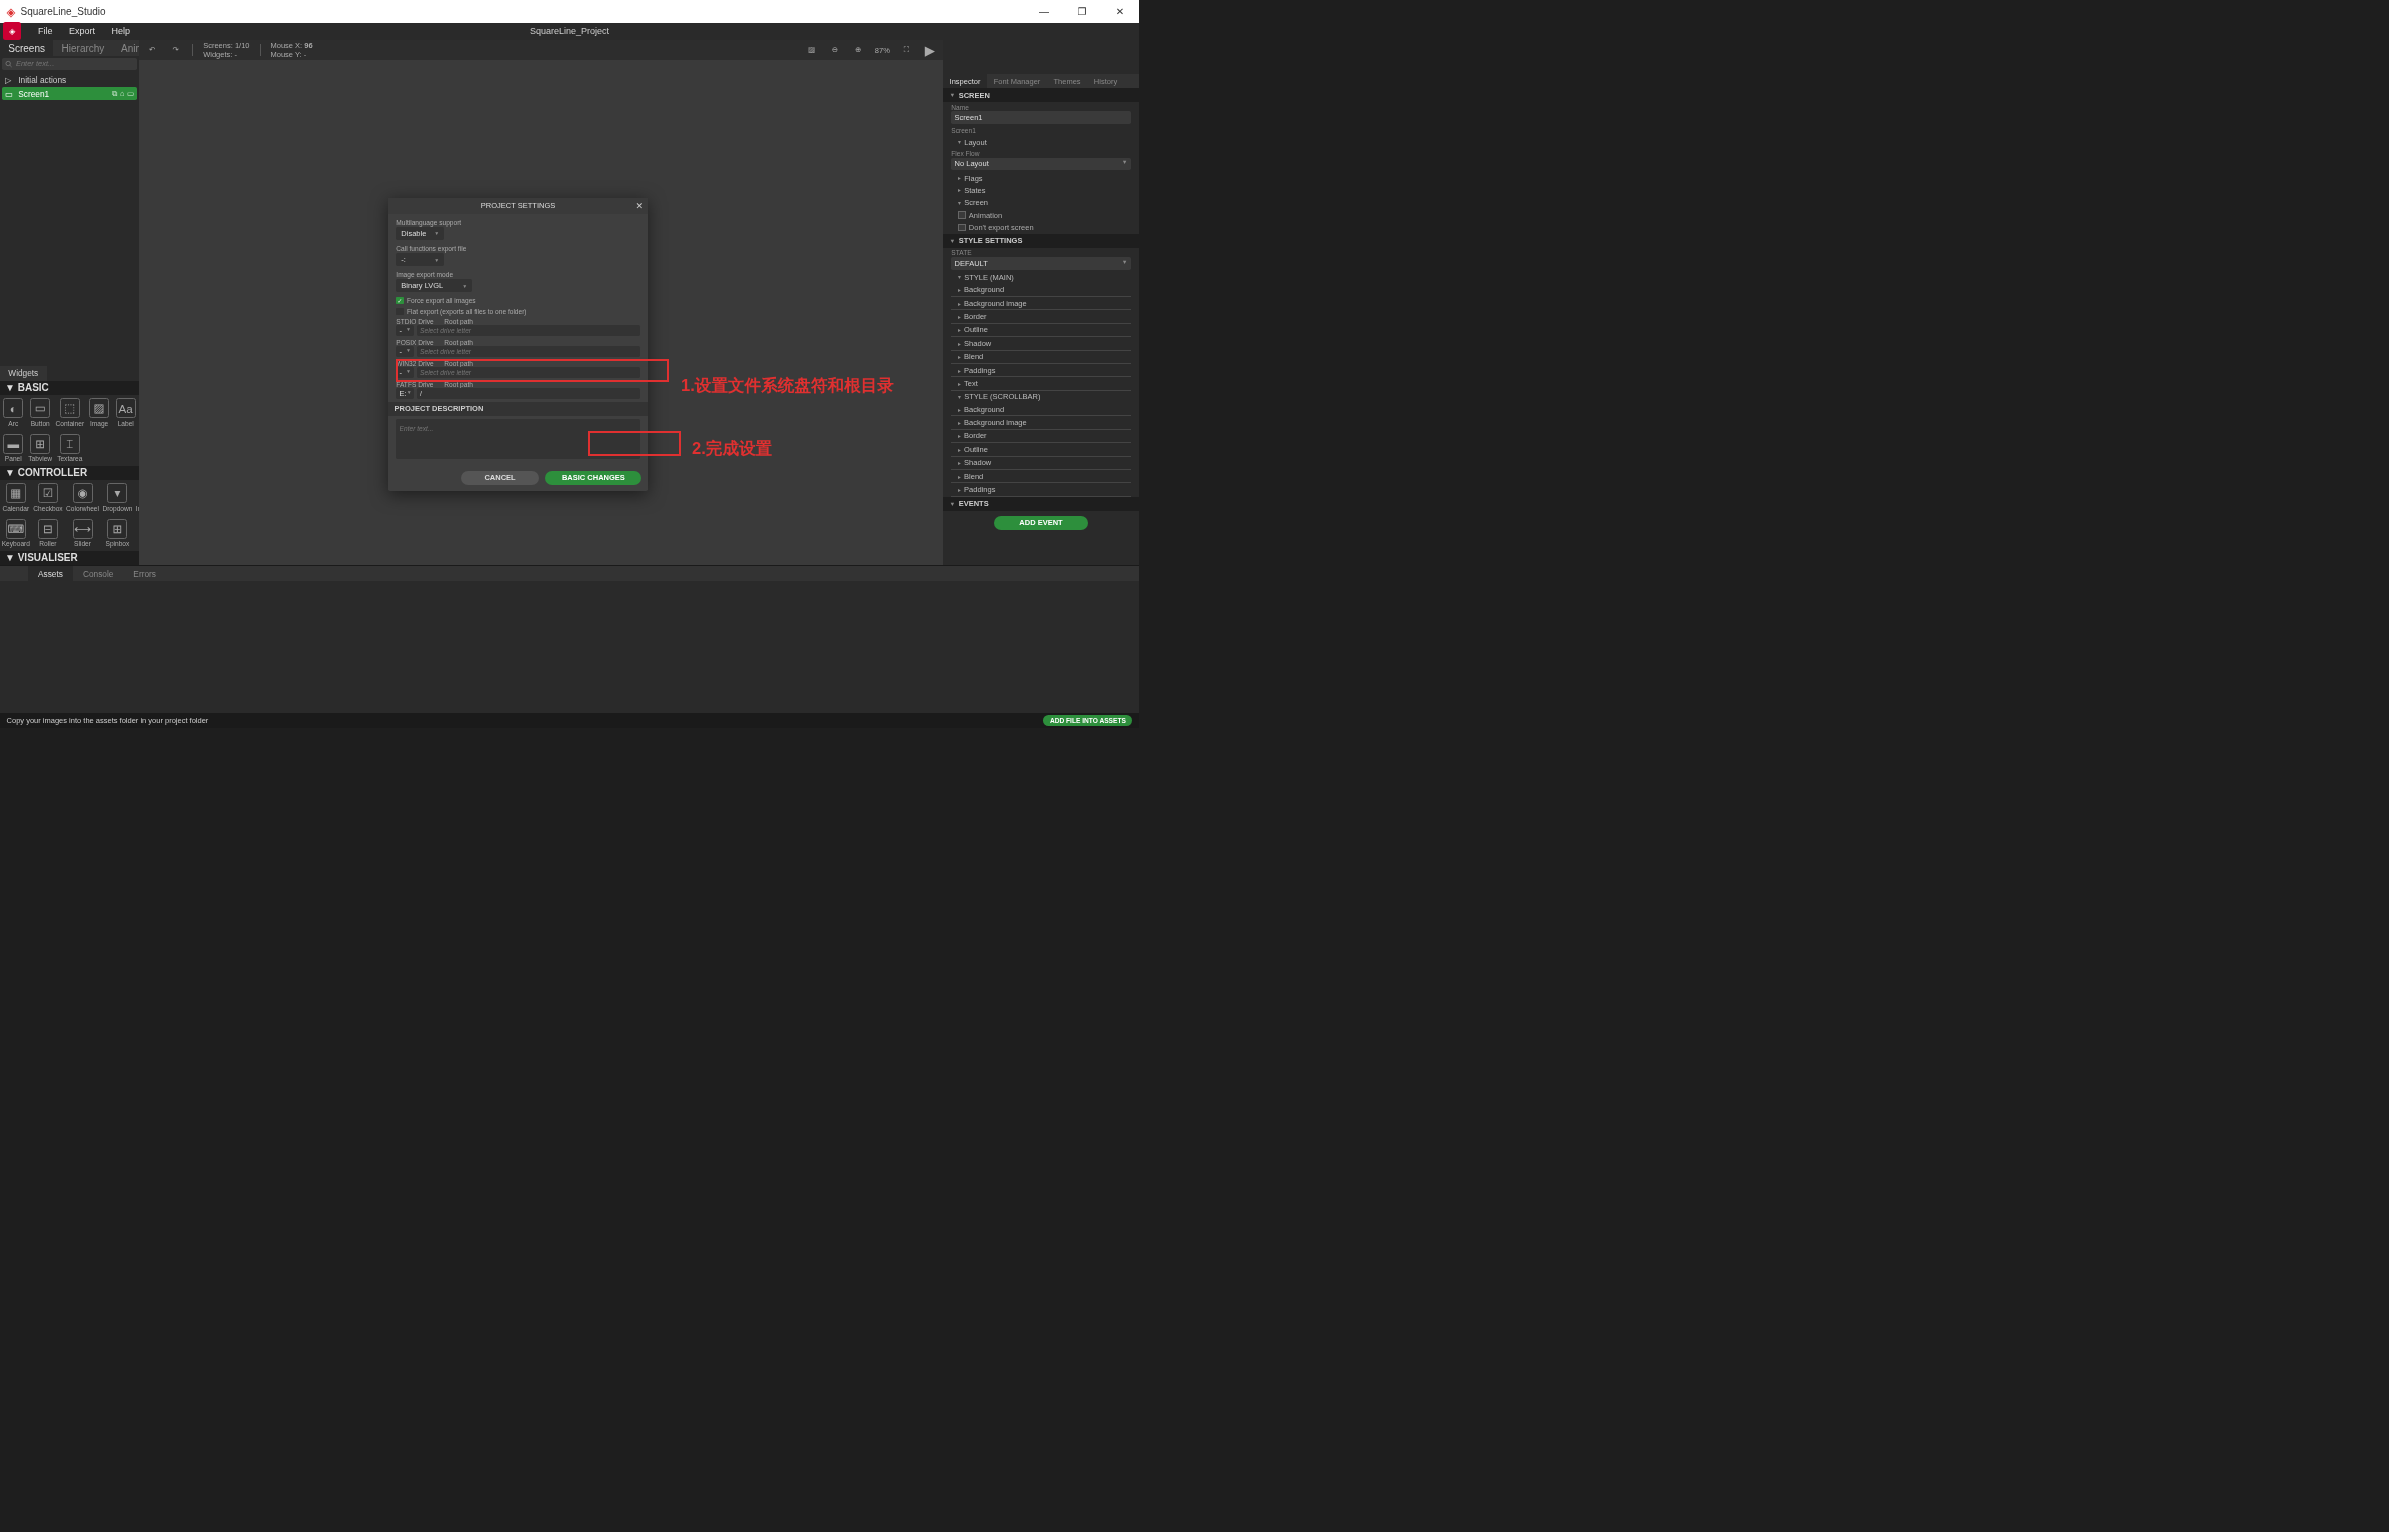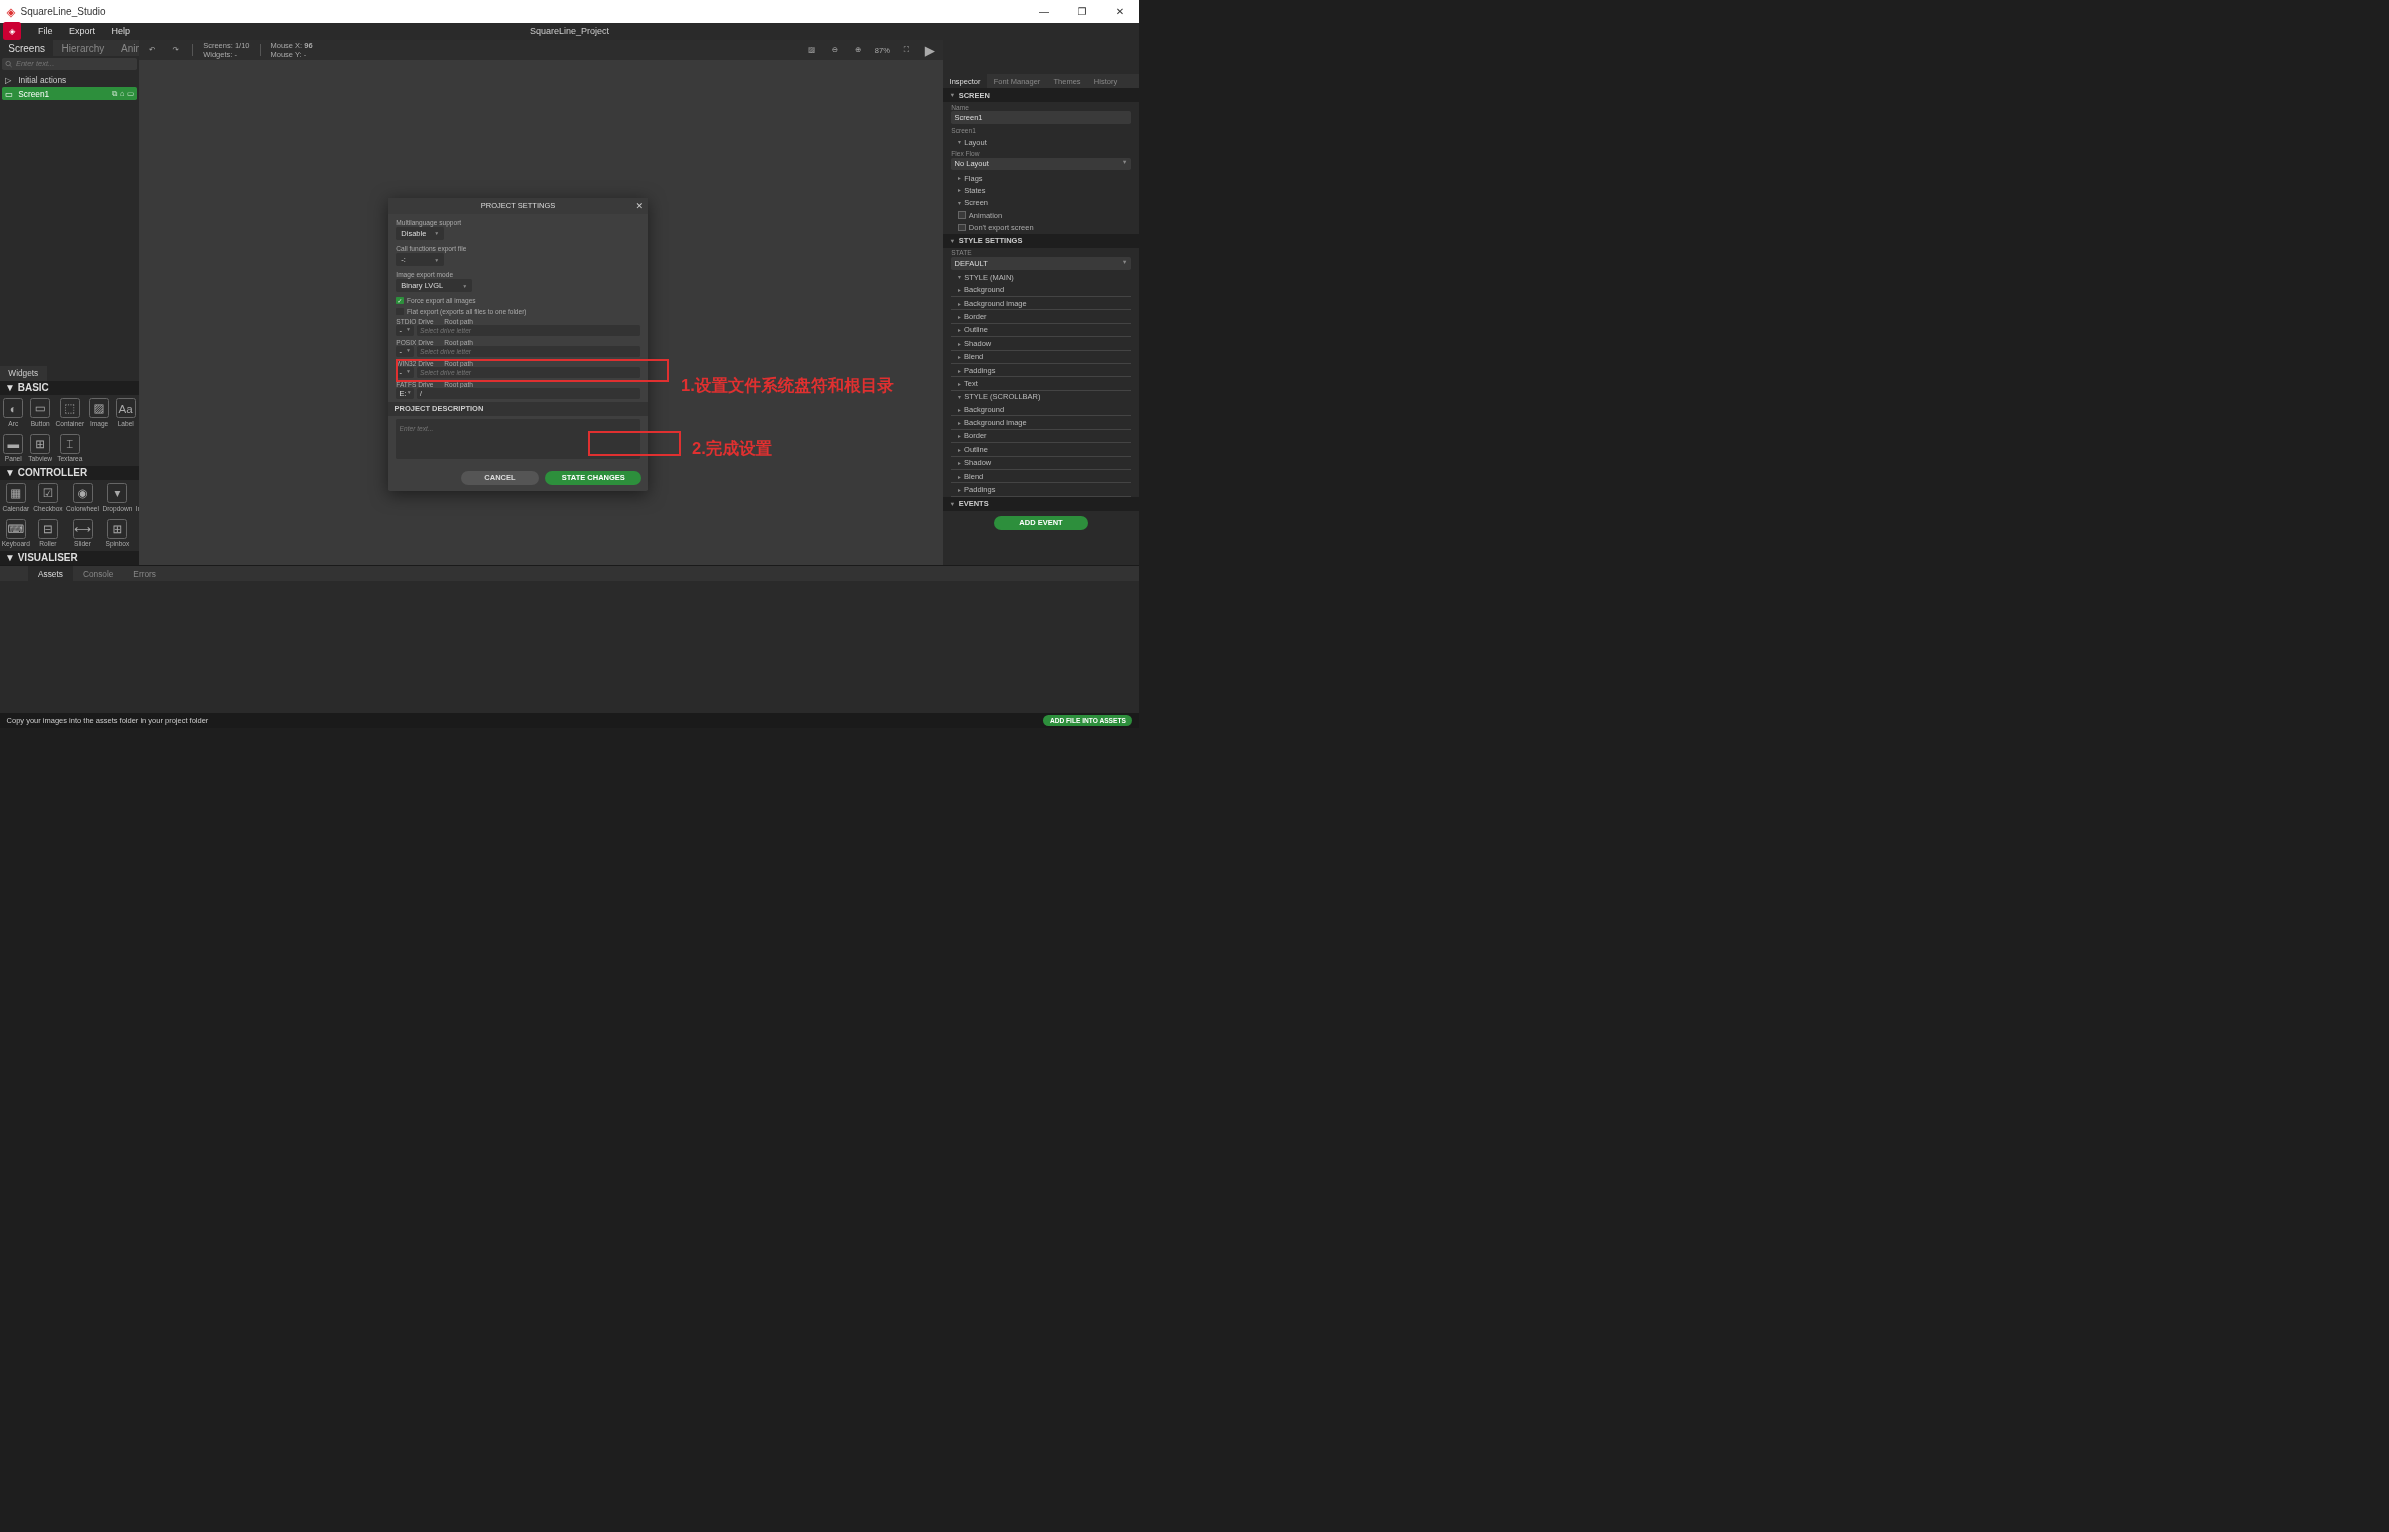--- a/index.html
+++ b/index.html
@@ -445,21 +445,21 @@
         </div>
       </div>
 
     <div class="modal-section-h">PROJECT DESCRIPTION</div>
     <div class="desc-box">
       <input placeholder="Enter text..." style="">
     </div>
   </div>
   <div class="modal-btns">
     <button class="btn-cancel">CANCEL</button>
-    <button class="btn-apply">STATE CHANGES</button>
+    <button class="btn-apply">BASIC CHANGES</button>
   </div>
 </div>
 
 <div class="highlight-box" style="left:396px;top:359px;width:273px;height:23px"></div>
 <div class="annotation" style="left:681px;top:375px">1.设置文件系统盘符和根目录</div>
 <div class="highlight-box" style="left:588px;top:431px;width:93px;height:25px"></div>
 <div class="annotation" style="left:692px;top:438px">2.完成设置</div>
 
 
 </body></html>

